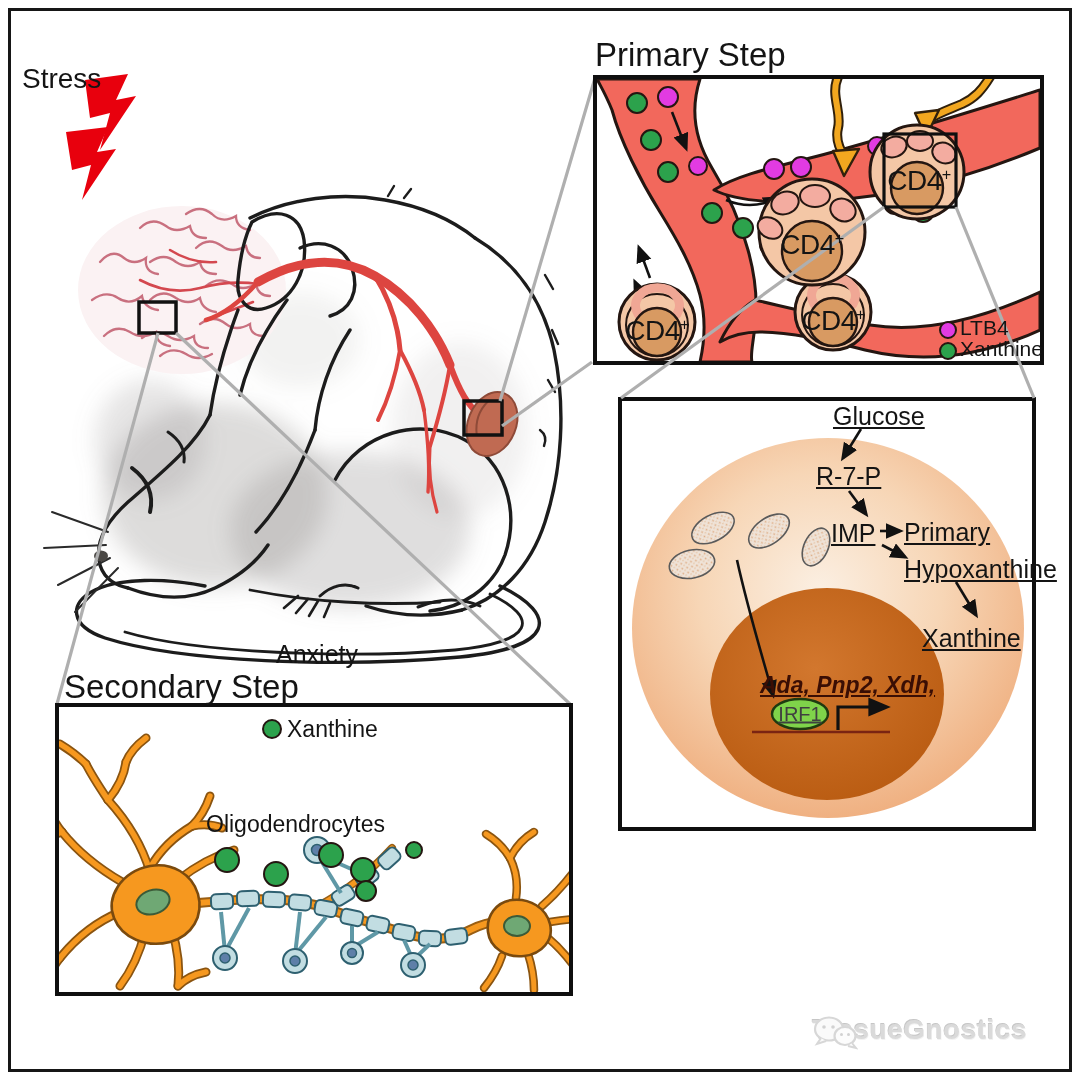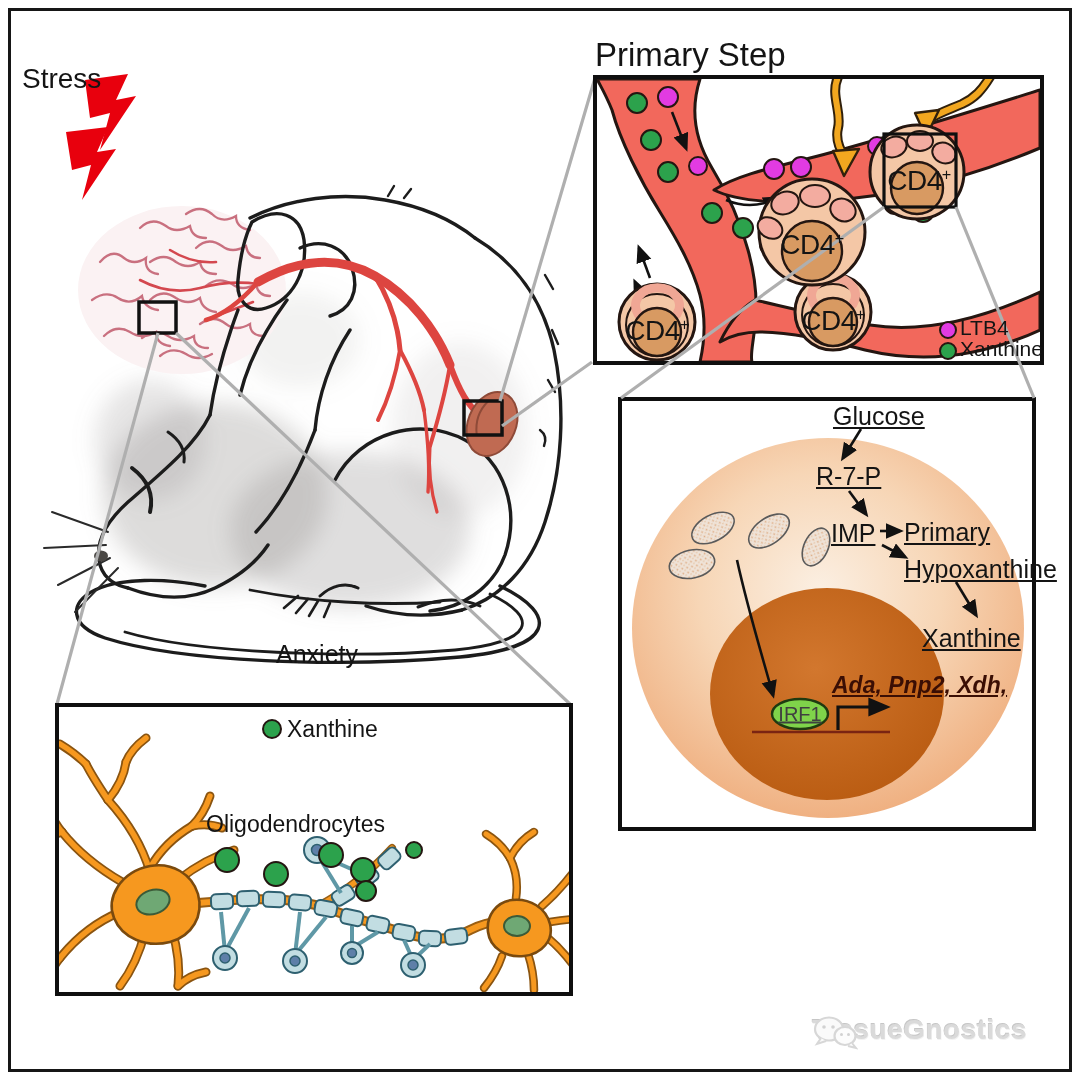--- a/index.html
+++ b/index.html
@@ -33,21 +33,21 @@
   .lbl-ltb4{left:960px;top:317px;font-size:21px;text-align:center;}
   .lbl-xan-p{left:960px;top:338px;font-size:21px;}
   .lbl-xan-s{left:287px;top:717px;font-size:23px;}
   .mlabel{position:absolute;z-index:4;font-size:25px;white-space:nowrap;text-decoration:underline;}
   .lbl-glucose{left:833px;top:402px;}
   .lbl-r5p{left:816px;top:462px;}
   .lbl-imp{left:831px;top:519px;}
   .lbl-adenine{left:904px;top:518px;}
   .lbl-hypoxanthine{left:857px;top:555px;margin-left:47px;}
   .lbl-xanthine-cell{left:922px;top:624px;}
-  .lbl-genes{left:832px;top:672px;font-size:23px;font-style:italic;font-weight:700;color:#3A0E04;}
+  .lbl-genes{left:760px;top:672px;font-size:23px;font-style:italic;font-weight:700;color:#3A0E04;}
   .lbl-irf1{left:800px;top:714px;transform:translate(-50%,-50%);font-size:20px;color:#404040;}
   .watermark{position:absolute;left:812px;top:1014px;z-index:5;display:flex;align-items:center;gap:6px;}
   .watermark .wm-text{font-size:28px;font-weight:700;color:#DADADA;letter-spacing:0.5px;
      text-shadow:0.6px 0.6px 0 #f2f2f2,-0.6px -0.6px 0 #c6c6c6;}
 </style>
 </head>
 <body>
 
 <div id="canvas">
 
@@ -408,20 +408,21 @@
 
     <g stroke="#AFAFAF" stroke-width="3.2">
       <line x1="884" y1="207" x2="621" y2="398"></line>
       <line x1="956" y1="207" x2="1034" y2="398"></line>
     </g>
   </svg>
 
   <span class="lbl lbl-stress">Stress</span>
   <span class="lbl lbl-anxiety">Anxiety</span>
   <span class="lbl t26 lbl-primary-title">Primary Step</span>
+  <span class="lbl t26 lbl-secondary-title">Secondary Step</span>
 
   <span class="cd4" id="cd4-a"><span>CD4</span><sup>+</sup></span>
   <span class="cd4" id="cd4-b"><span>CD4</span><sup>+</sup></span>
   <span class="cd4" id="cd4-c"><span>CD4</span><sup>+</sup></span>
   <span class="cd4" id="cd4-d"><span>CD4</span><sup>+</sup></span>
 
   <span class="dot dot-ltb4"></span>
   <span class="lbl lbl-ltb4">LTB4</span>
   <span class="dot dot-xan-p"></span>
   <span class="lbl lbl-xan-p">Xanthine</span>

